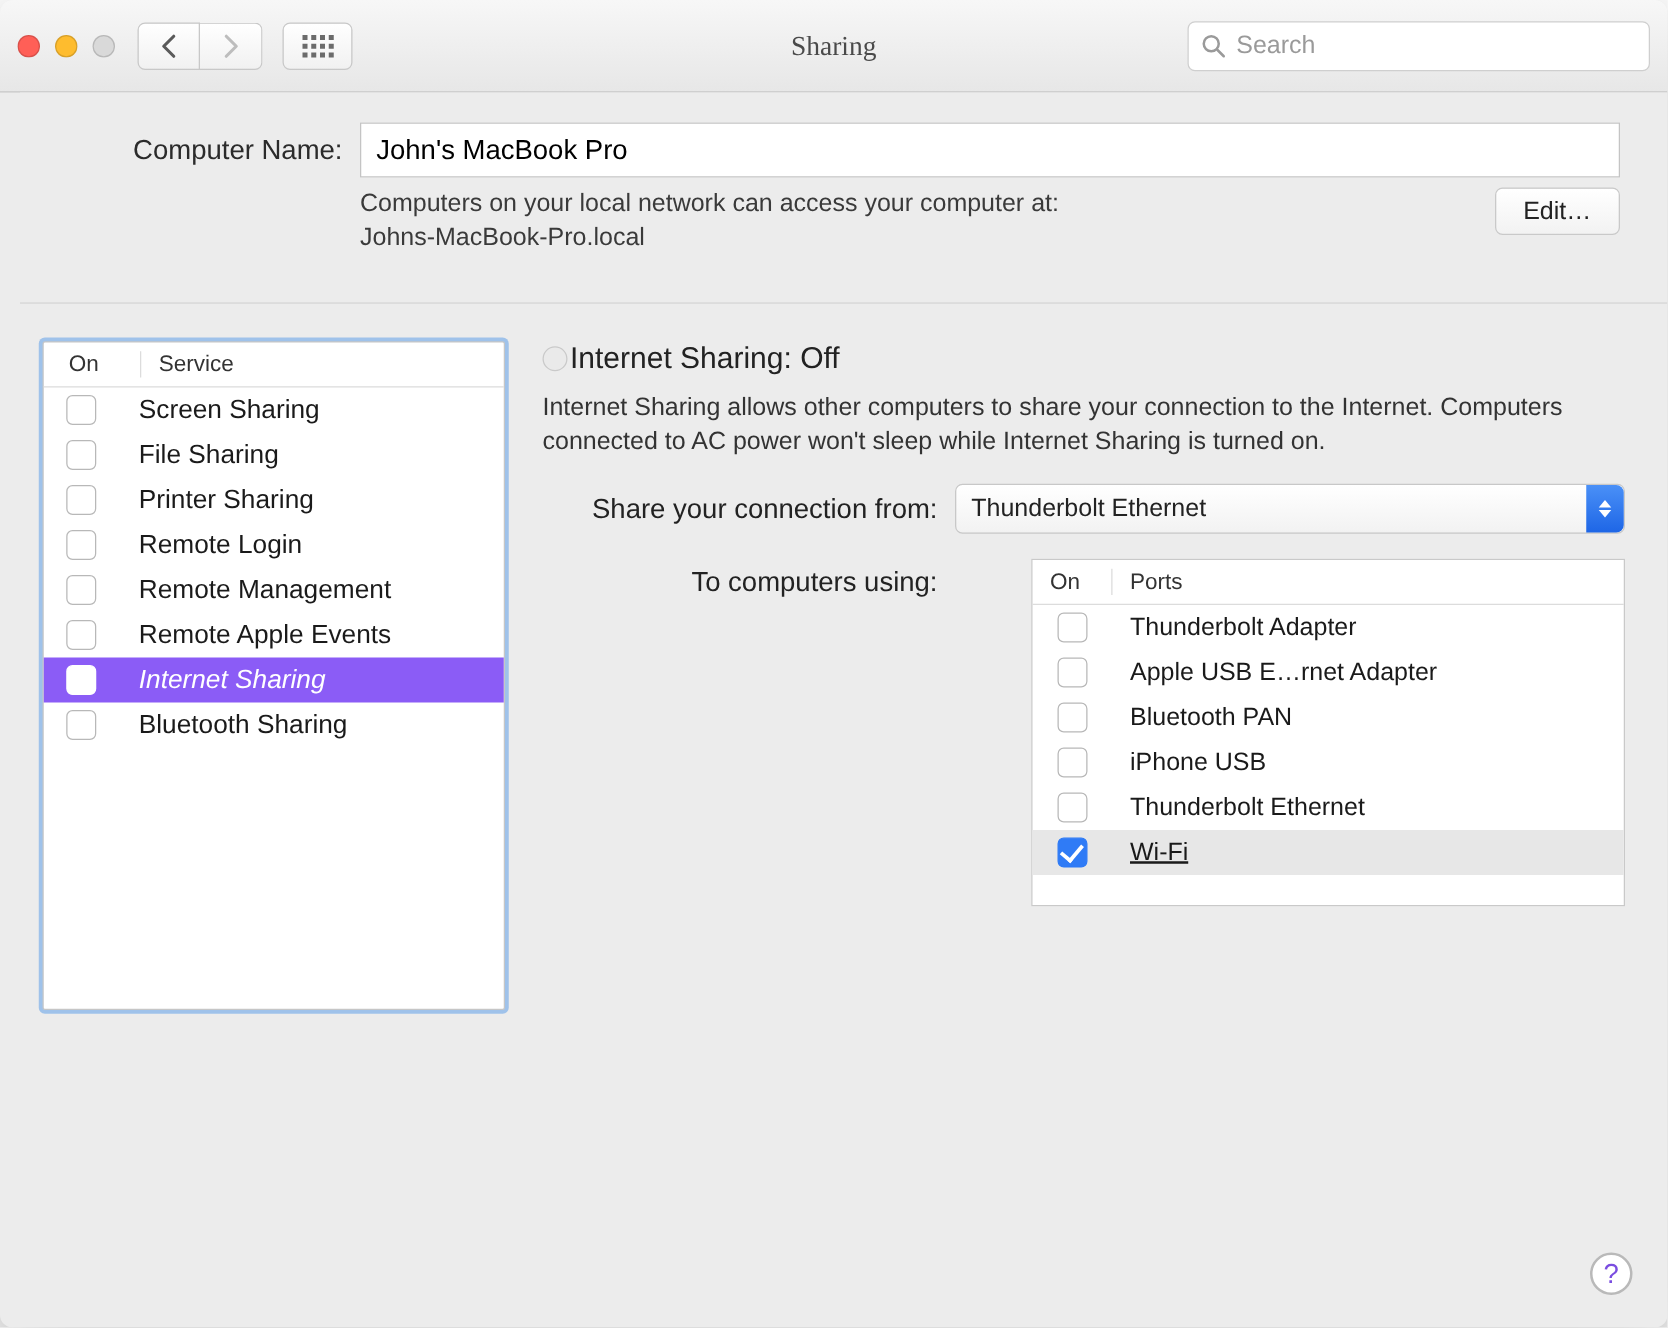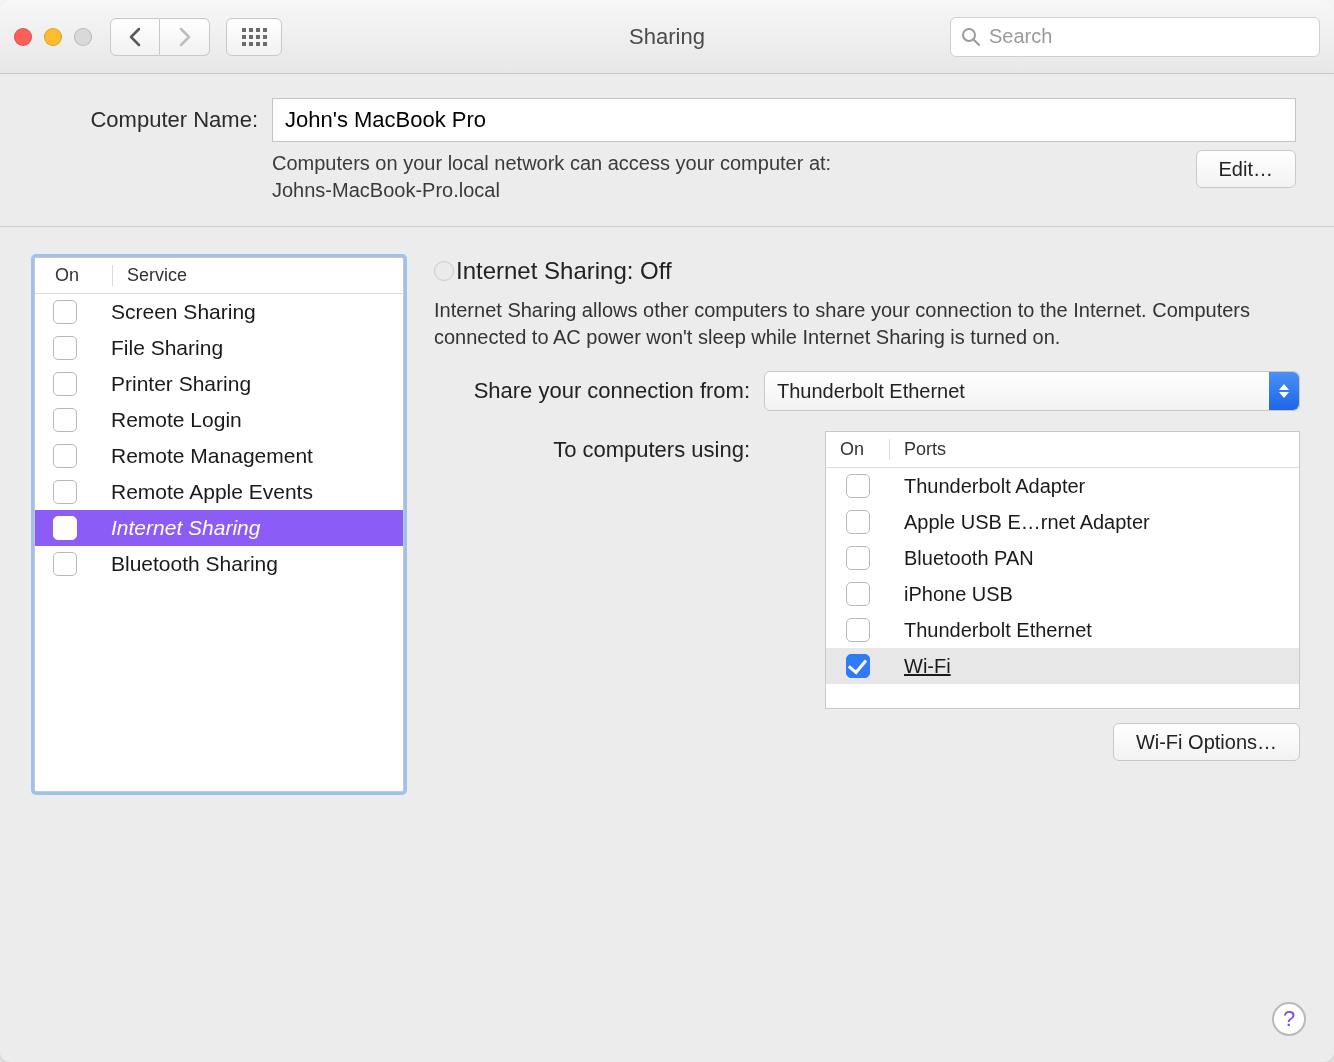--- a/index.html
+++ b/index.html
@@ -31,33 +31,34 @@
   }
   .navbtn:first-child{ border-radius:6px 0 0 6px; }
   .navbtn:last-child{ border-radius:0 6px 6px 0; border-left:none; color:#bdbdbd;}
   .gridbtn{
     width:56px; height:38px; background:linear-gradient(#ffffff,#f1f1f1);
     border:1px solid #c8c8c8; border-radius:6px; margin-right:20px;
     display:flex; align-items:center; justify-content:center;
   }
   .gridicon { display:grid; grid-template-columns:repeat(4,4px); grid-auto-rows:4px; gap:3px; }
   .gridicon span{background:#6b6b6b; width:4px; height:4px;}
-  .wintitle { flex: 0 0 auto; position:absolute; left:0; right:0; text-align:center; pointer-events:none; color:#4a4a4a; font-size:22px;}
+  .wintitle { flex: 0 0 auto; position:absolute; left:0; right:0; text-align:center; pointer-events:none; color:#4a4a4a; font-size:22px;font-family:Liberation Serif, serif;}
   .searchwrap { margin-left:auto; }
   .search {
     width: 370px; height:40px; border-radius:6px;
     border:1px solid #cfcfcf; background:#fff; display:flex; align-items:center; padding:0 10px;
     color:#9a9a9a; font-size:20px; gap:8px;margin-left:20px;
   }
   .search svg{ flex:none; }
   
   .topsection {
-    padding: 24px 38px 22px 38px;
+    padding: 24px 38px 38px 38px;
     border-bottom: 1px solid #cfcfcf;
     background:#ececec;
+    margin-left:16px;
   }
   .row { display:flex; align-items:center; gap:14px; }
   .label { font-size:22px; color:#2b2b2b; }
   .label.right { text-align:right; }
   .cn-label-col { width: 220px; text-align:right; }
   .cn-input {
     flex:1; height:44px; border:1px solid #c4c4c4; background:#fff;
     font-size:22px; padding:0 12px; border-radius:0;
   }
   .subrow { display:flex; margin-top:8px; align-items:flex-start; }
@@ -312,23 +313,20 @@
                   <span class="pname">Thunderbolt Ethernet</span>
                 </div>
                 <div class="port-row checked sel">
                   <div class="cbwrap">
                     <div class="cb"></div>
                   </div>
                   <span class="pname">Wi-Fi</span>
                 </div>
               </div>
           </div>
-          <div class="wifi-opts">
-            <button class="btn">Wi-Fi Options…</button>
-          </div>
         </div>
       </div>
     </div>
 
   </div>
 
   <div class="help">
     <span>?</span>
   </div>
 

